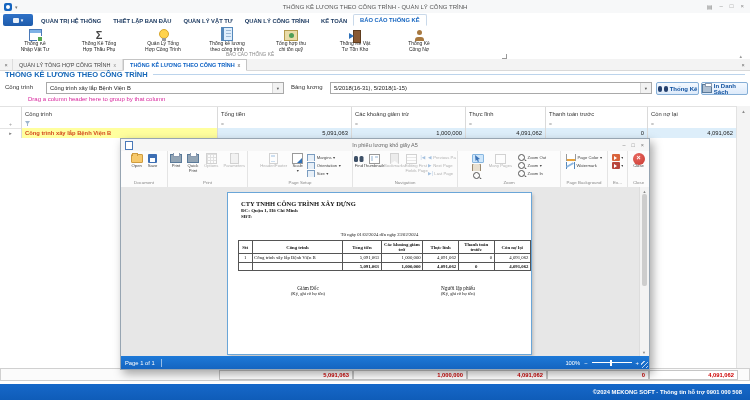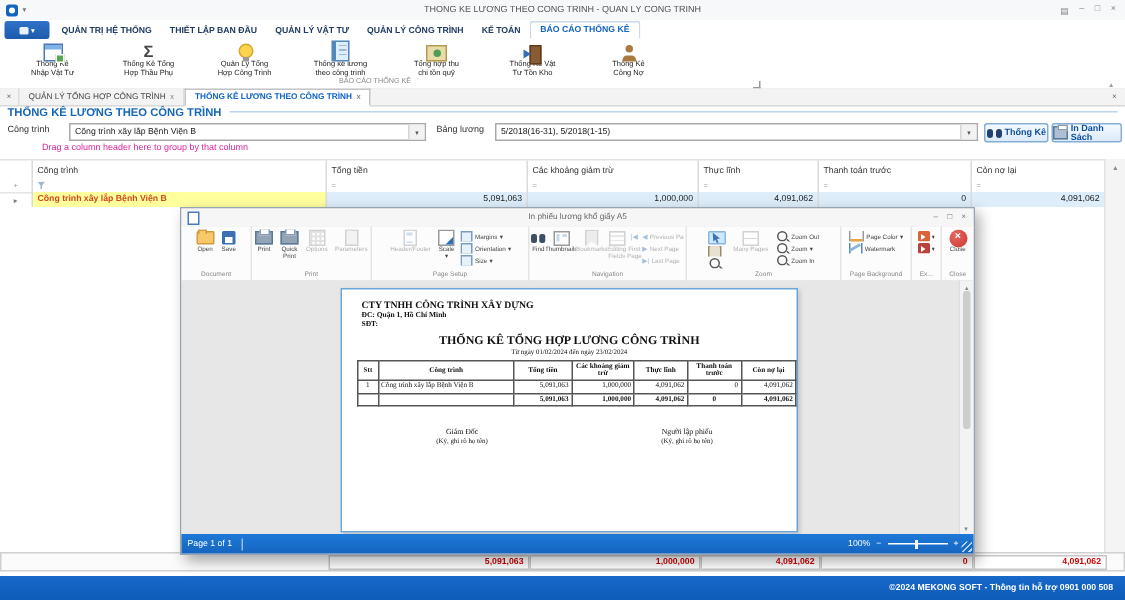--- a/index.html
+++ b/index.html
@@ -587,21 +587,20 @@
       </div>
       <div class="tgl">Close</div>
     </div>
   </div>
 
   <div class="preview">
     <div class="sheet">
       <div class="sh-company">CTY TNHH CÔNG TRÌNH XÂY DỰNG</div>
       <div class="sh-addr">ĐC: Quận 1, Hồ Chí Minh</div>
       <div class="sh-phone">SĐT:</div>
-      <div class="sh-title">THỐNG KÊ TỔNG HỢP LƯƠNG CÔNG TRÌNH</div>
       <div class="sh-period">Từ ngày 01/02/2024 đến ngày 23/02/2024</div>
       <table class="sh-table">
         <tbody>
             <tr>
           <th style="width:10px">Stt</th>
           <th style="width:96px">Công trình</th>
           <th style="width:36px">Tổng tiền</th>
           <th style="width:40px">Các khoảng giảm trừ</th>
           <th style="width:33px">Thực lĩnh</th>
           <th style="width:34px">Thanh toán trước</th>

